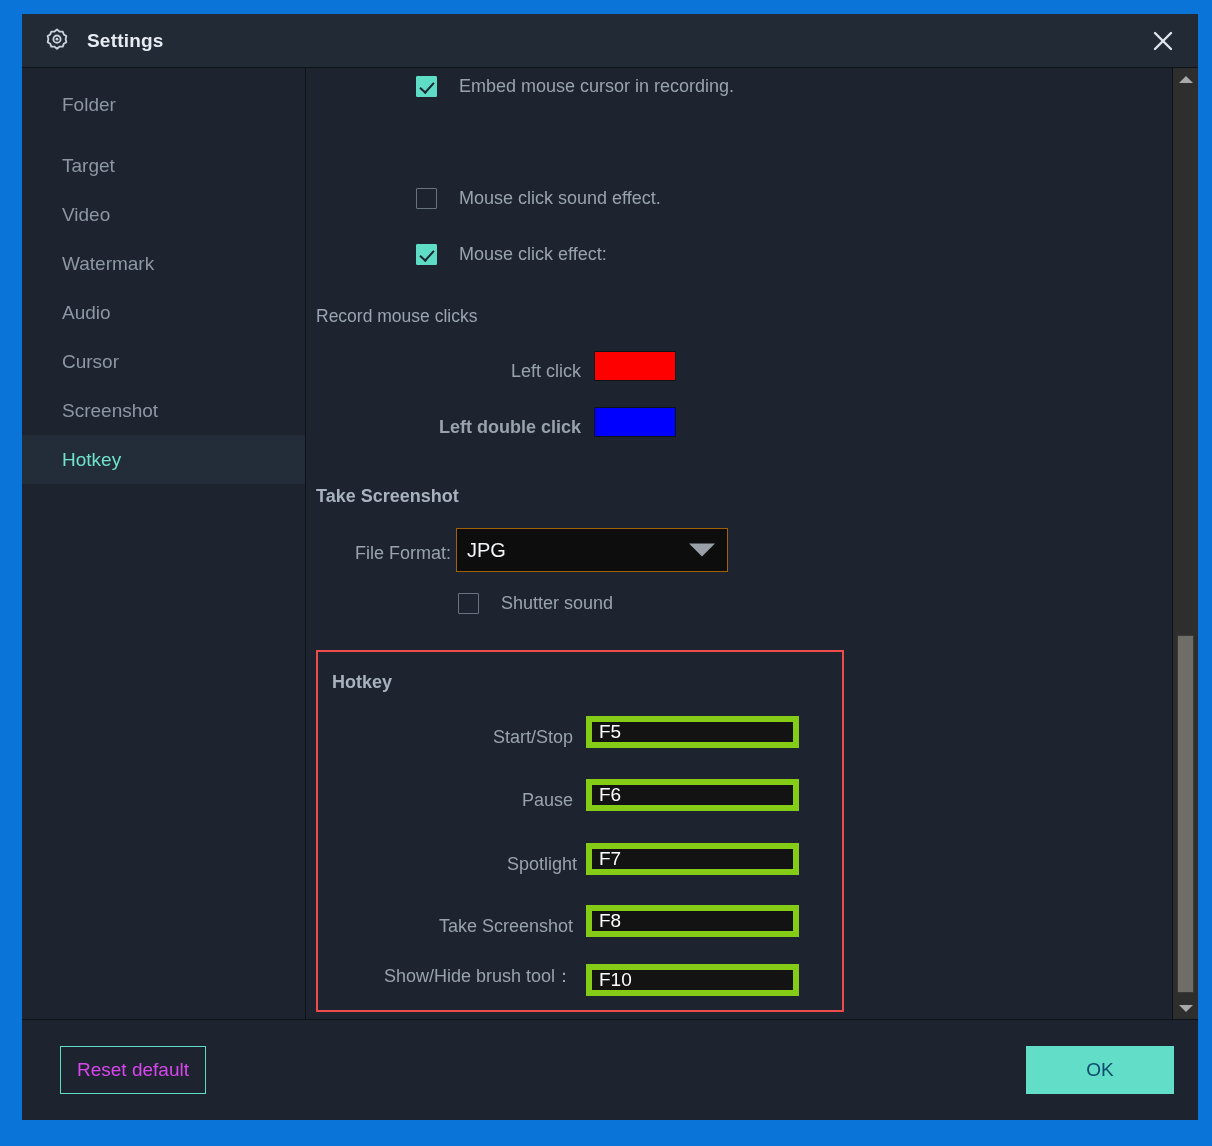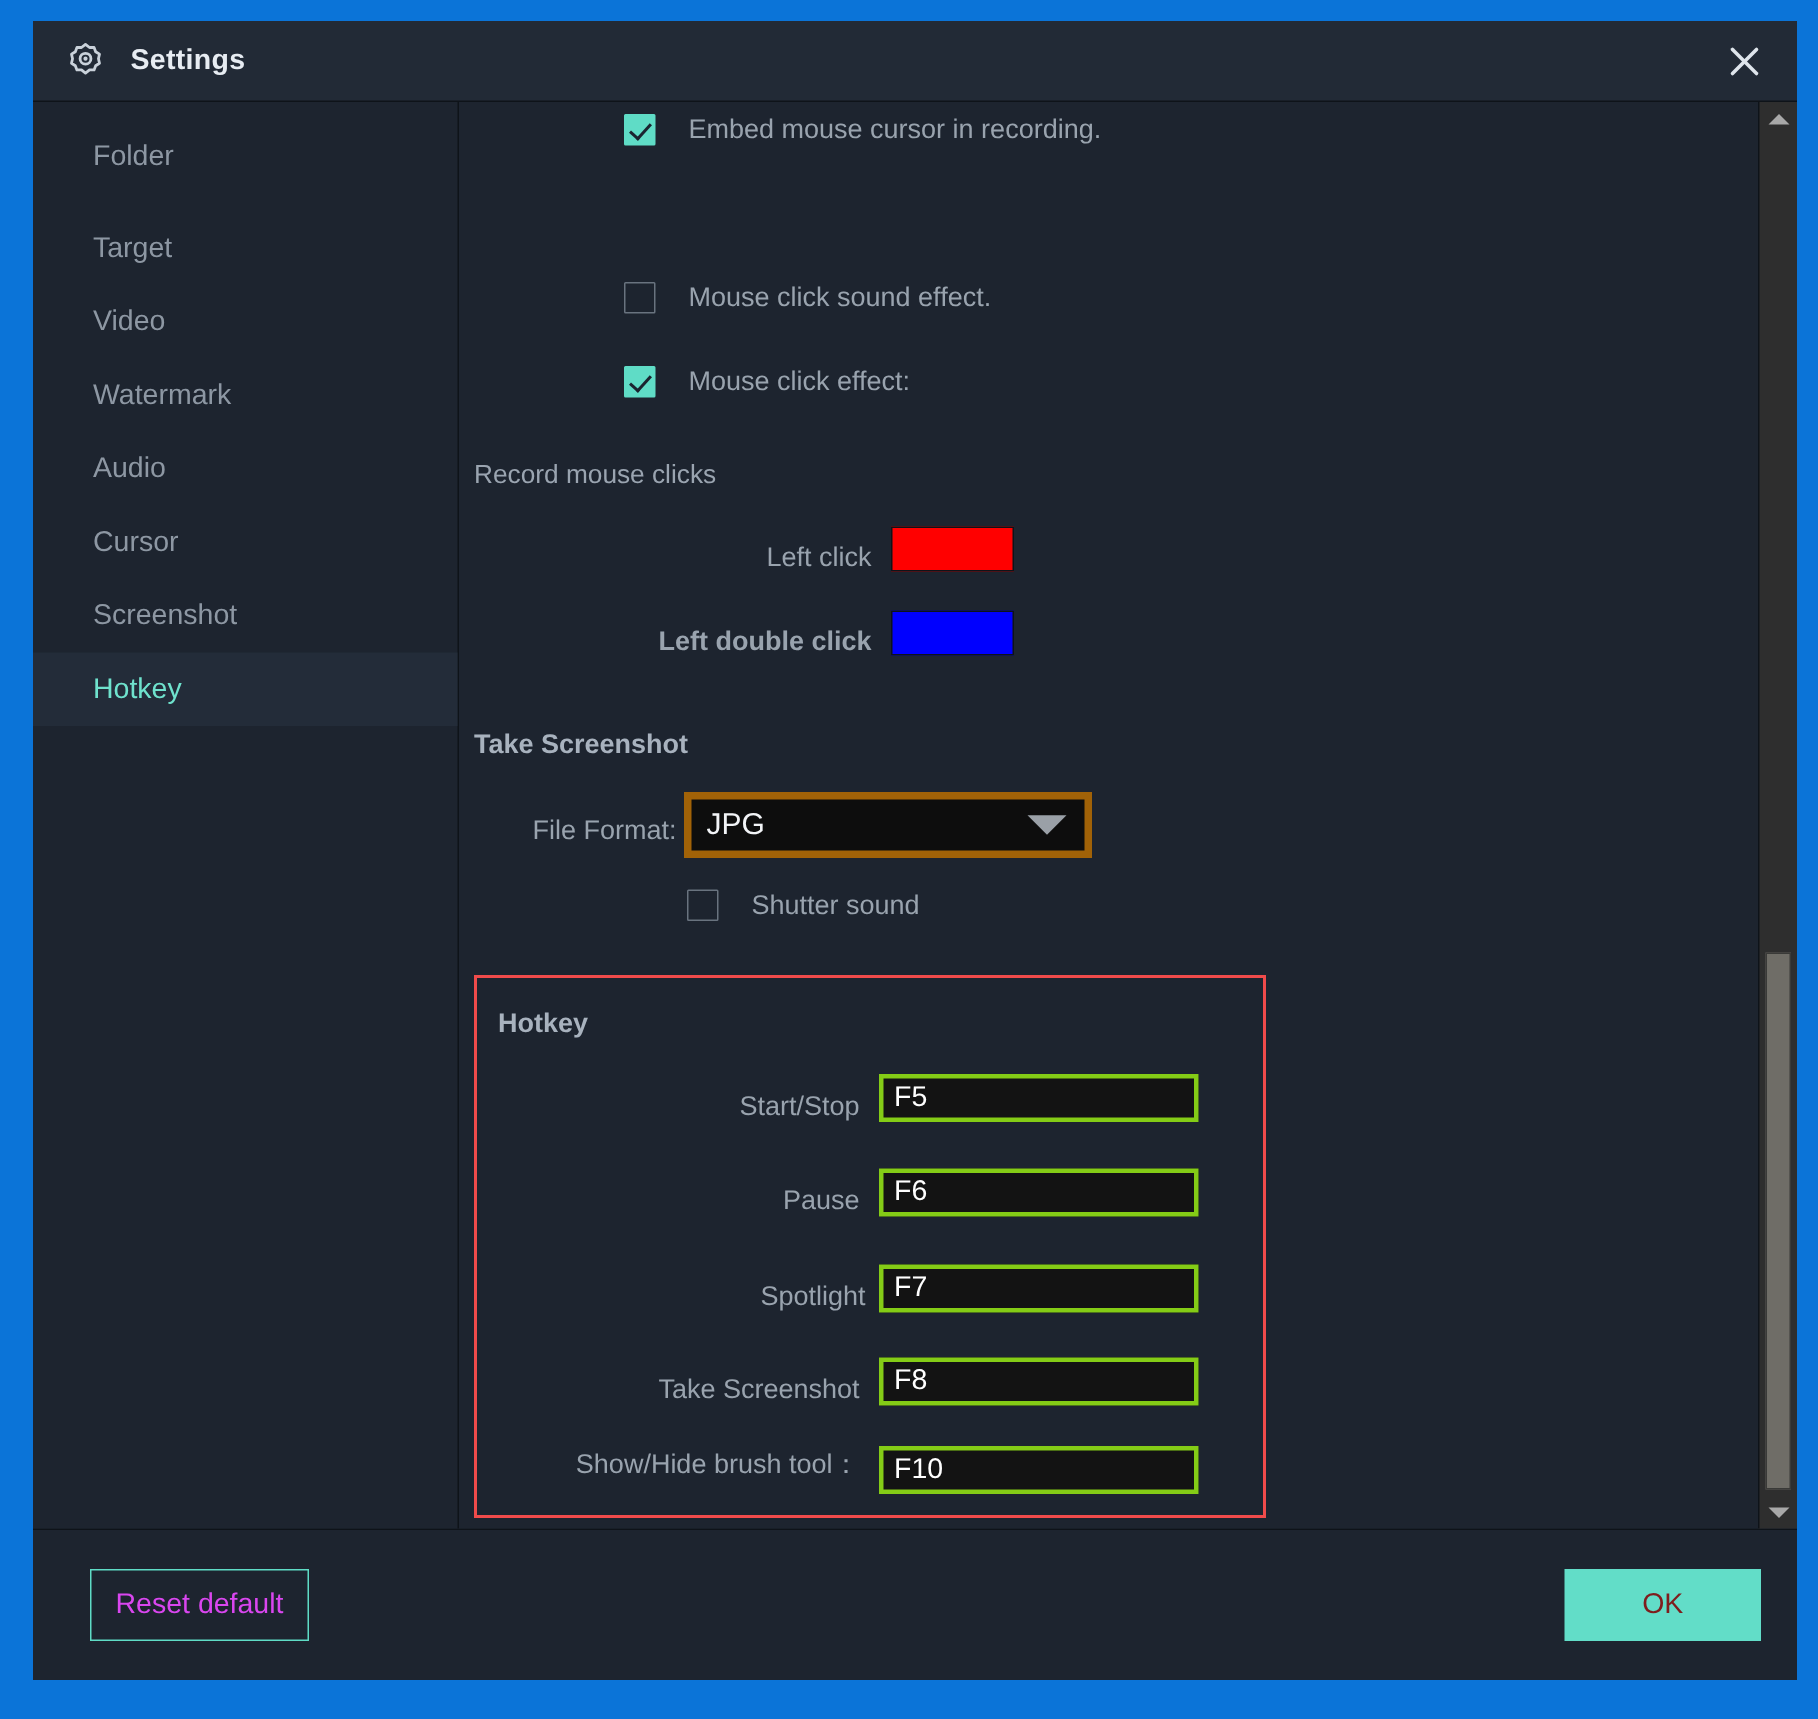--- a/index.html
+++ b/index.html
@@ -163,21 +163,21 @@
   .swatch {
     position: absolute;
     width: 82px; height: 30px;
     border: 1px solid #0e1319;
     box-sizing: border-box;
   }
 
   .combo {
     position: absolute;
     background: #0d0d0d;
-    border: 5px solid #a16207;
+    border: 1px solid #a16207;
     box-sizing: border-box;
     display: flex;
     align-items: center;
   }
   .combo-value {
     color: #f2f4f7;
     font-size: 20px;
     margin-left: 10px;
   }
   .combo-arrow {
@@ -199,21 +199,21 @@
     height: 362px;
     border: 2px solid #ef4b4b;
     box-sizing: border-box;
   }
 
   .hk-input {
     position: absolute;
     width: 213px;
     height: 32px;
     background: #131313;
-    border: 3px solid #84cc16;
+    border: 6px solid #84cc16;
     box-sizing: border-box;
     display: flex;
     align-items: center;
   }
   .hk-input span {
     color: #ffffff;
     font-size: 19px;
     margin-left: 7px;
   }
 
@@ -274,25 +274,25 @@
     border: 1px solid #5fdcc6;
     color: #d946ef;
     font-size: 19px;
     font-family: "Liberation Sans", sans-serif;
     cursor: pointer;
   }
   #ok-btn {
     position: absolute;
     right: 24px;
     top: 26px;
-    width: 131px;
+    width: 148px;
     height: 48px;
     background: #62ddc8;
     border: none;
-    color: #7f1d1d;
+    color: #0c4a6e;
     font-size: 19px;
     font-family: "Liberation Sans", sans-serif;
     cursor: pointer;
   }
 </style>
 </head>
 <body>
 
 <div id="window">
 

